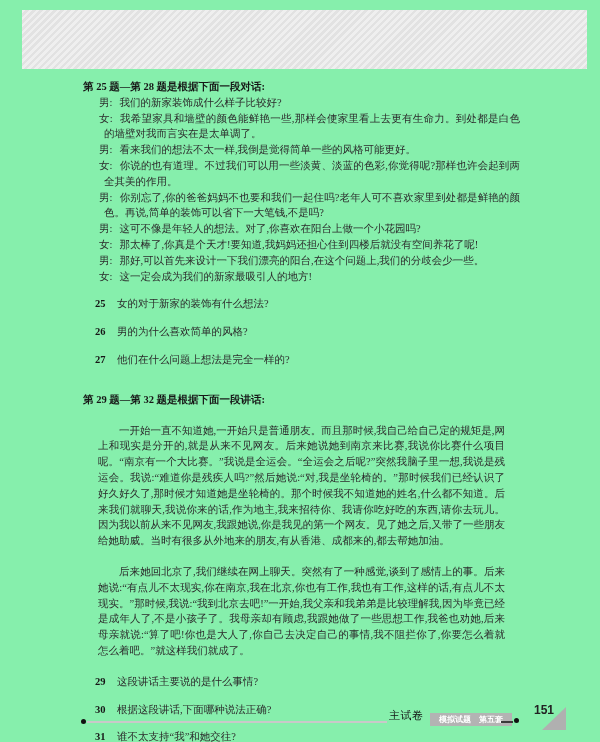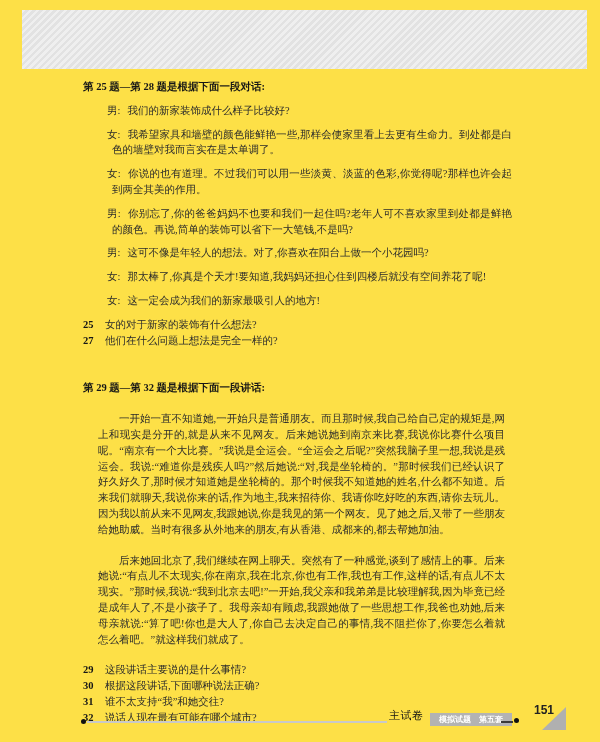--- a/index.html
+++ b/index.html
@@ -1,20 +1,20 @@
 <!DOCTYPE html>
 <html><head>
 <meta charset="utf-8">
 <style>
   html, body { margin: 0; padding: 0; background: #ffffff; }
   .page {
     position: relative;
     width: 600px;
     height: 742px;
-    background: #fde047;
+    background: #86efac;
     font-family: "Liberation Serif", "DejaVu Serif", serif;
     color: #2b2b2b;
     overflow: hidden;
   }
   
   .stripe-band {
     position: absolute;
     left: 22px; top: 10px;
     width: 565px; height: 59px;
     background: repeating-linear-gradient(135deg, #efefef 0 2.5px, #e2e2e2 2.5px 5px);
@@ -25,29 +25,29 @@
     width: 437px;
     font-size: 10.5px;
     line-height: 15.8px;
   }
   .heading {
     font-size: 10.5px;
     font-weight: bold;
     color: #161616;
     margin: 0;
   }
-  .heading.second { margin-top: 32px; }
+  .heading.second { margin-top: 24px; }
   .dline {
-    margin: 8px;
+    margin: 0;
     padding-left: 21px;
     text-indent: -5px;
     text-align: justify;
   }
   .spk { margin-right: 7px; }
-  .question { margin: 0; }
+  .question { margin: 12px; }
   .qblock2 { margin-top: 5px; }
   .qno {
     display: inline-block;
     width: 22px;
     font-weight: bold;
     color: #161616;
   }
   .para {
     margin: 15px;
     text-indent: 2em;
@@ -115,28 +115,31 @@
 
   <div class="stripe-band"></div>
 
   <main class="content">
 
     <section>
       <h2 class="heading">第 25 题—第 28 题是根据下面一段对话:</h2>
 
       <p class="dline"><span class="spk">男:</span><span>我们的新家装饰成什么样子比较好?</span></p>
       <p class="dline"><span class="spk">女:</span><span>我希望家具和墙壁的颜色能鲜艳一些,那样会使家里看上去更有生命力。到处都是白色的墙壁对我而言实在是太单调了。</span></p>
+      <p class="dline"><span class="spk">男:</span><span>看来我们的想法不太一样,我倒是觉得简单一些的风格可能更好。</span></p>
       <p class="dline"><span class="spk">女:</span><span>你说的也有道理。不过我们可以用一些淡黄、淡蓝的色彩,你觉得呢?那样也许会起到两全其美的作用。</span></p>
       <p class="dline"><span class="spk">男:</span><span>你别忘了,你的爸爸妈妈不也要和我们一起住吗?老年人可不喜欢家里到处都是鲜艳的颜色。再说,简单的装饰可以省下一大笔钱,不是吗?</span></p>
       <p class="dline"><span class="spk">男:</span><span>这可不像是年轻人的想法。对了,你喜欢在阳台上做一个小花园吗?</span></p>
       <p class="dline"><span class="spk">女:</span><span>那太棒了,你真是个天才!要知道,我妈妈还担心住到四楼后就没有空间养花了呢!</span></p>
+      <p class="dline"><span class="spk">男:</span><span>那好,可以首先来设计一下我们漂亮的阳台,在这个问题上,我们的分歧会少一些。</span></p>
       <p class="dline"><span class="spk">女:</span><span>这一定会成为我们的新家最吸引人的地方!</span></p>
 
       <div>
         <p class="question"><span class="qno">25</span><span>女的对于新家的装饰有什么想法?</span></p>
+        <p class="question"><span class="qno">26</span><span>男的为什么喜欢简单的风格?</span></p>
         <p class="question"><span class="qno">27</span><span>他们在什么问题上想法是完全一样的?</span></p>
       </div>
     </section>
 
     <section>
       <h2 class="heading second">第 29 题—第 32 题是根据下面一段讲话:</h2>
       <p class="para">一开始一直不知道她,一开始只是普通朋友。而且那时候,我自己给自己定的规矩是,网上和现实是分开的,就是从来不见网友。后来她说她到南京来比赛,我说你比赛什么项目呢。“南京有一个大比赛。”我说是全运会。“全运会之后呢?”突然我脑子里一想,我说是残运会。我说:“难道你是残疾人吗?”然后她说:“对,我是坐轮椅的。”那时候我们已经认识了好久好久了,那时候才知道她是坐轮椅的。那个时候我不知道她的姓名,什么都不知道。后来我们就聊天,我说你来的话,作为地主,我来招待你、我请你吃好吃的东西,请你去玩儿。因为我以前从来不见网友,我跟她说,你是我见的第一个网友。见了她之后,又带了一些朋友给她助威。当时有很多从外地来的朋友,有从香港、成都来的,都去帮她加油。</p>
       <p class="para">后来她回北京了,我们继续在网上聊天。突然有了一种感觉,谈到了感情上的事。后来她说:“有点儿不太现实,你在南京,我在北京,你也有工作,我也有工作,这样的话,有点儿不太现实。”那时候,我说:“我到北京去吧!”一开始,我父亲和我弟弟是比较理解我,因为毕竟已经是成年人了,不是小孩子了。我母亲却有顾虑,我跟她做了一些思想工作,我爸也劝她,后来母亲就说:“算了吧!你也是大人了,你自己去决定自己的事情,我不阻拦你了,你要怎么着就怎么着吧。”就这样我们就成了。</p>
 
       <div class="qblock2">

